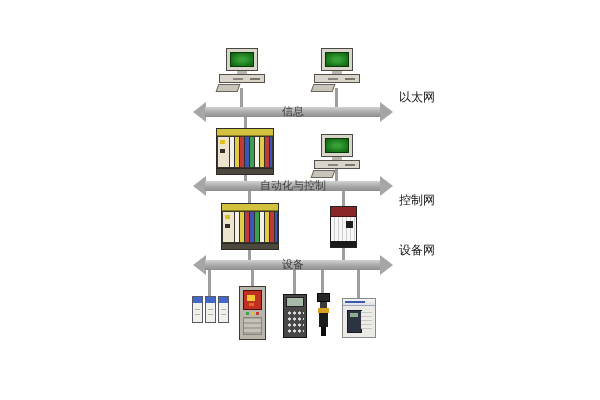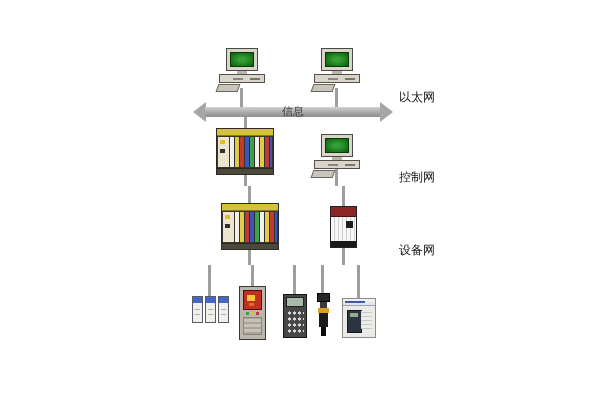--- a/index.html
+++ b/index.html
@@ -136,23 +136,35 @@
   <div class="vline" style="left:293px;top:265px;height:31px"></div>
   <div class="vline" style="left:321px;top:265px;height:30px"></div>
   <div class="vline" style="left:357px;top:265px;height:35px"></div>
 
   <div class="bus" style="top:102px">
     <div class="barrow left"></div>
     <div class="bbody"></div>
     <div class="barrow right"></div>
     <div class="blabel">信息</div>
   </div>
+  <div class="bus" style="top:176px">
+    <div class="barrow left"></div>
+    <div class="bbody"></div>
+    <div class="barrow right"></div>
+    <div class="blabel">自动化与控制</div>
+  </div>
+  <div class="bus" style="top:255px">
+    <div class="barrow left"></div>
+    <div class="bbody"></div>
+    <div class="barrow right"></div>
+    <div class="blabel">设备</div>
+  </div>
 
   <div class="netlabel" style="top:89px">以太网</div>
-  <div class="netlabel" style="top:169px">控制网</div>
+  <div class="netlabel" style="top:192px">控制网</div>
   <div class="netlabel" style="top:242px">设备网</div>
 
   <div class="pc" style="left:219px;top:48px">
     <div class="monitor">
         <div class="screen"></div>
       </div>
     <div class="neck"></div>
     <div class="case"></div>
     <div class="kbd"></div>
   </div>

